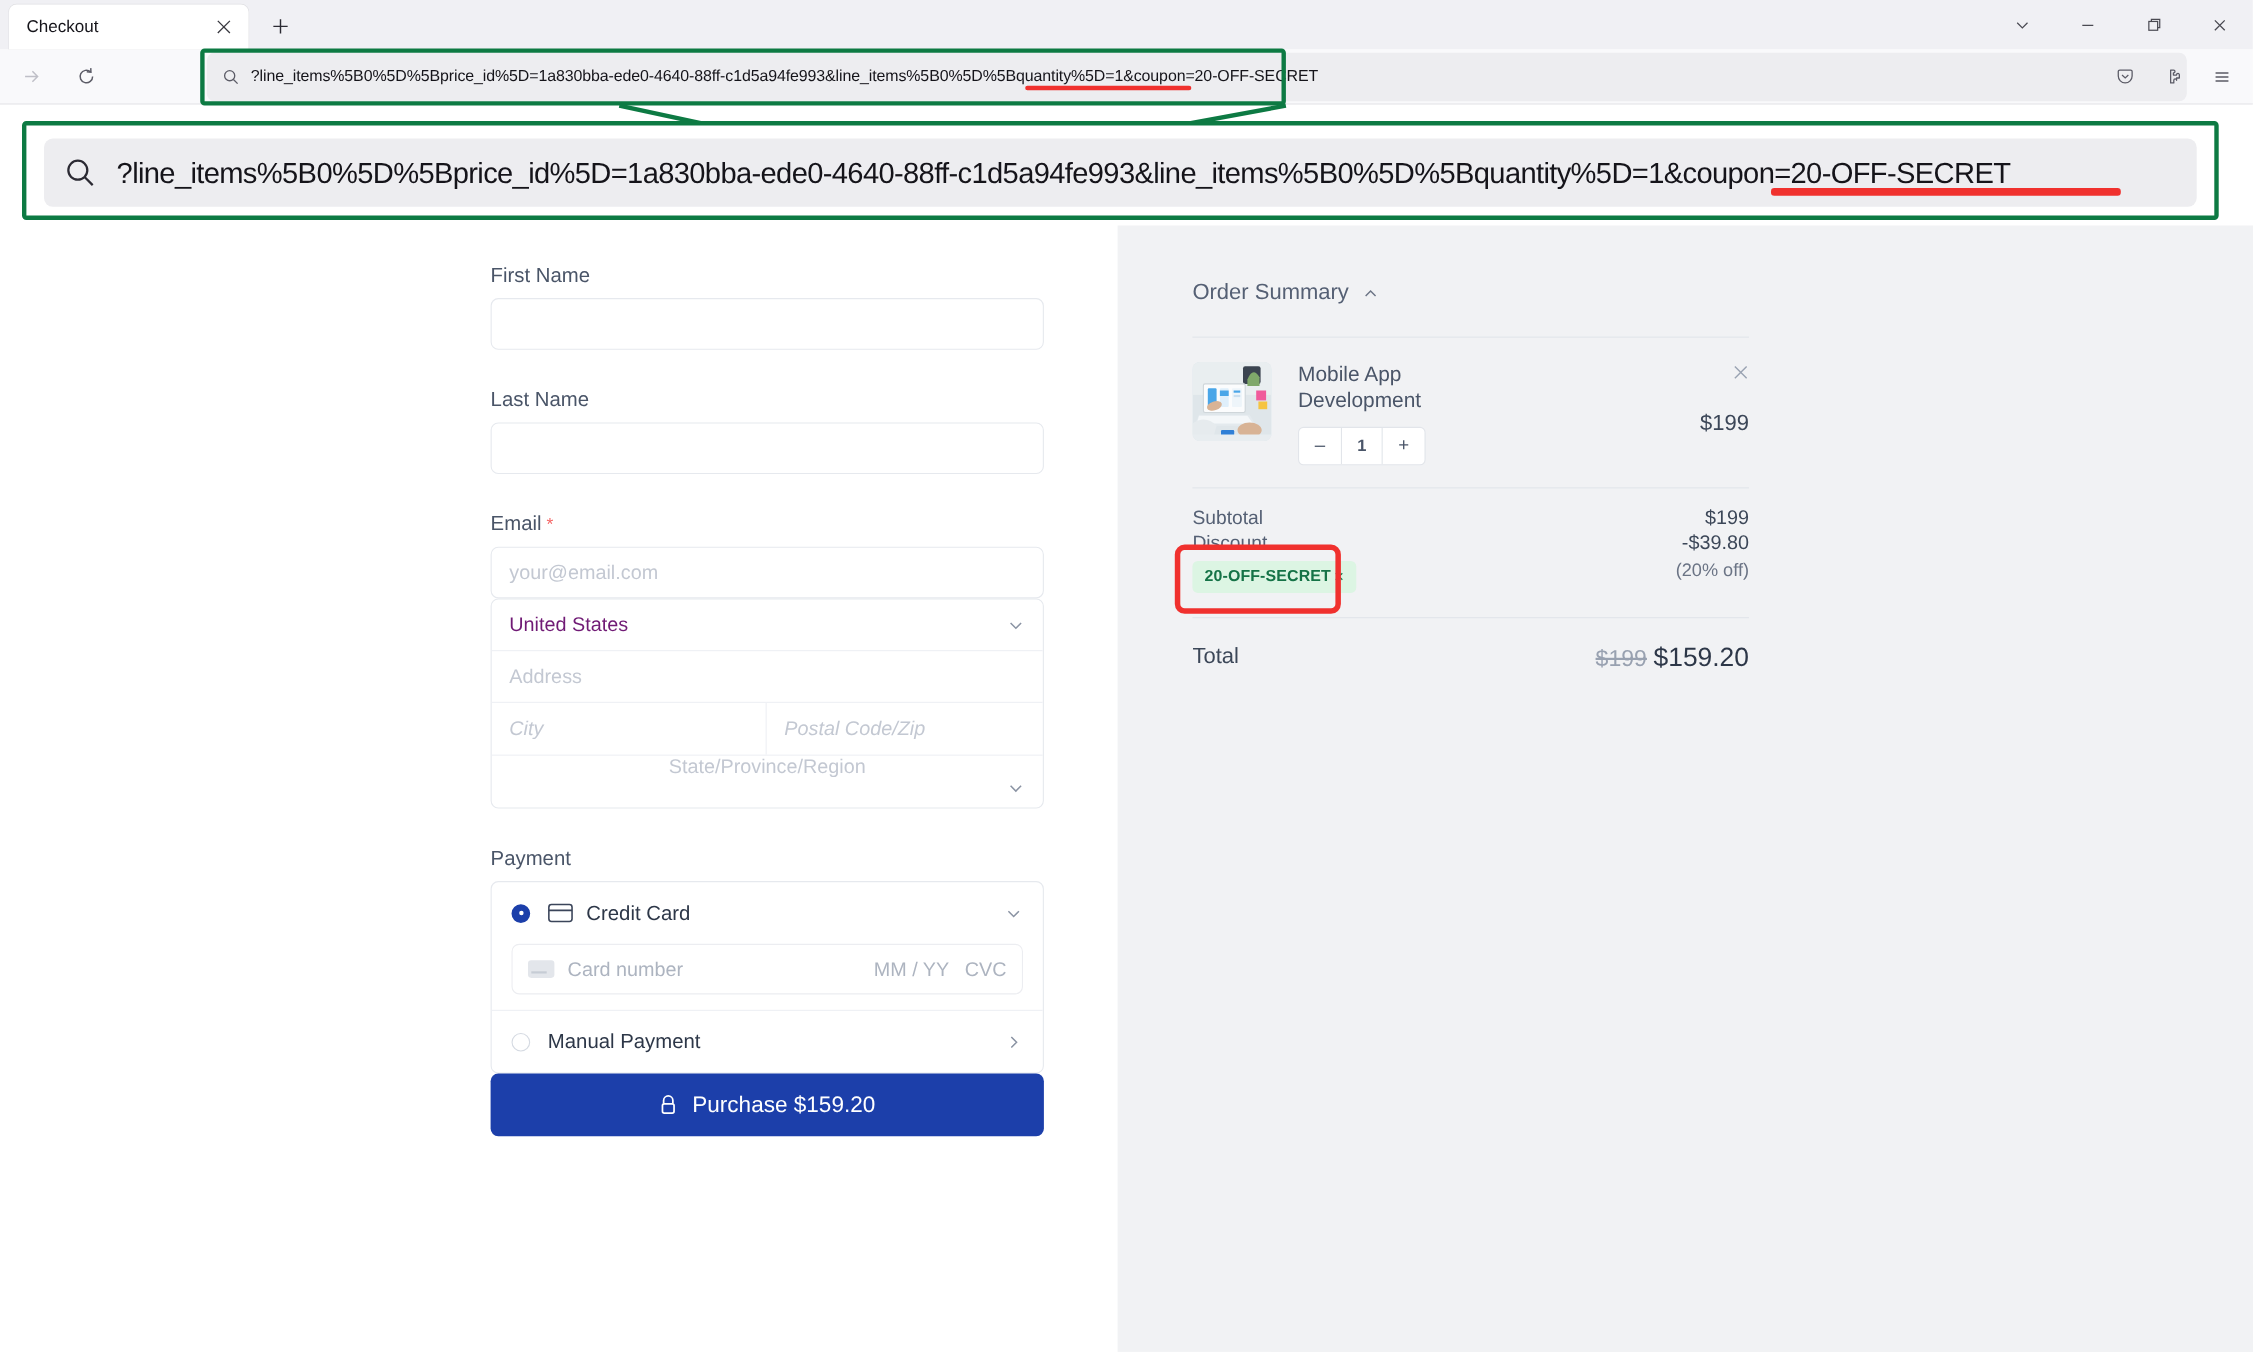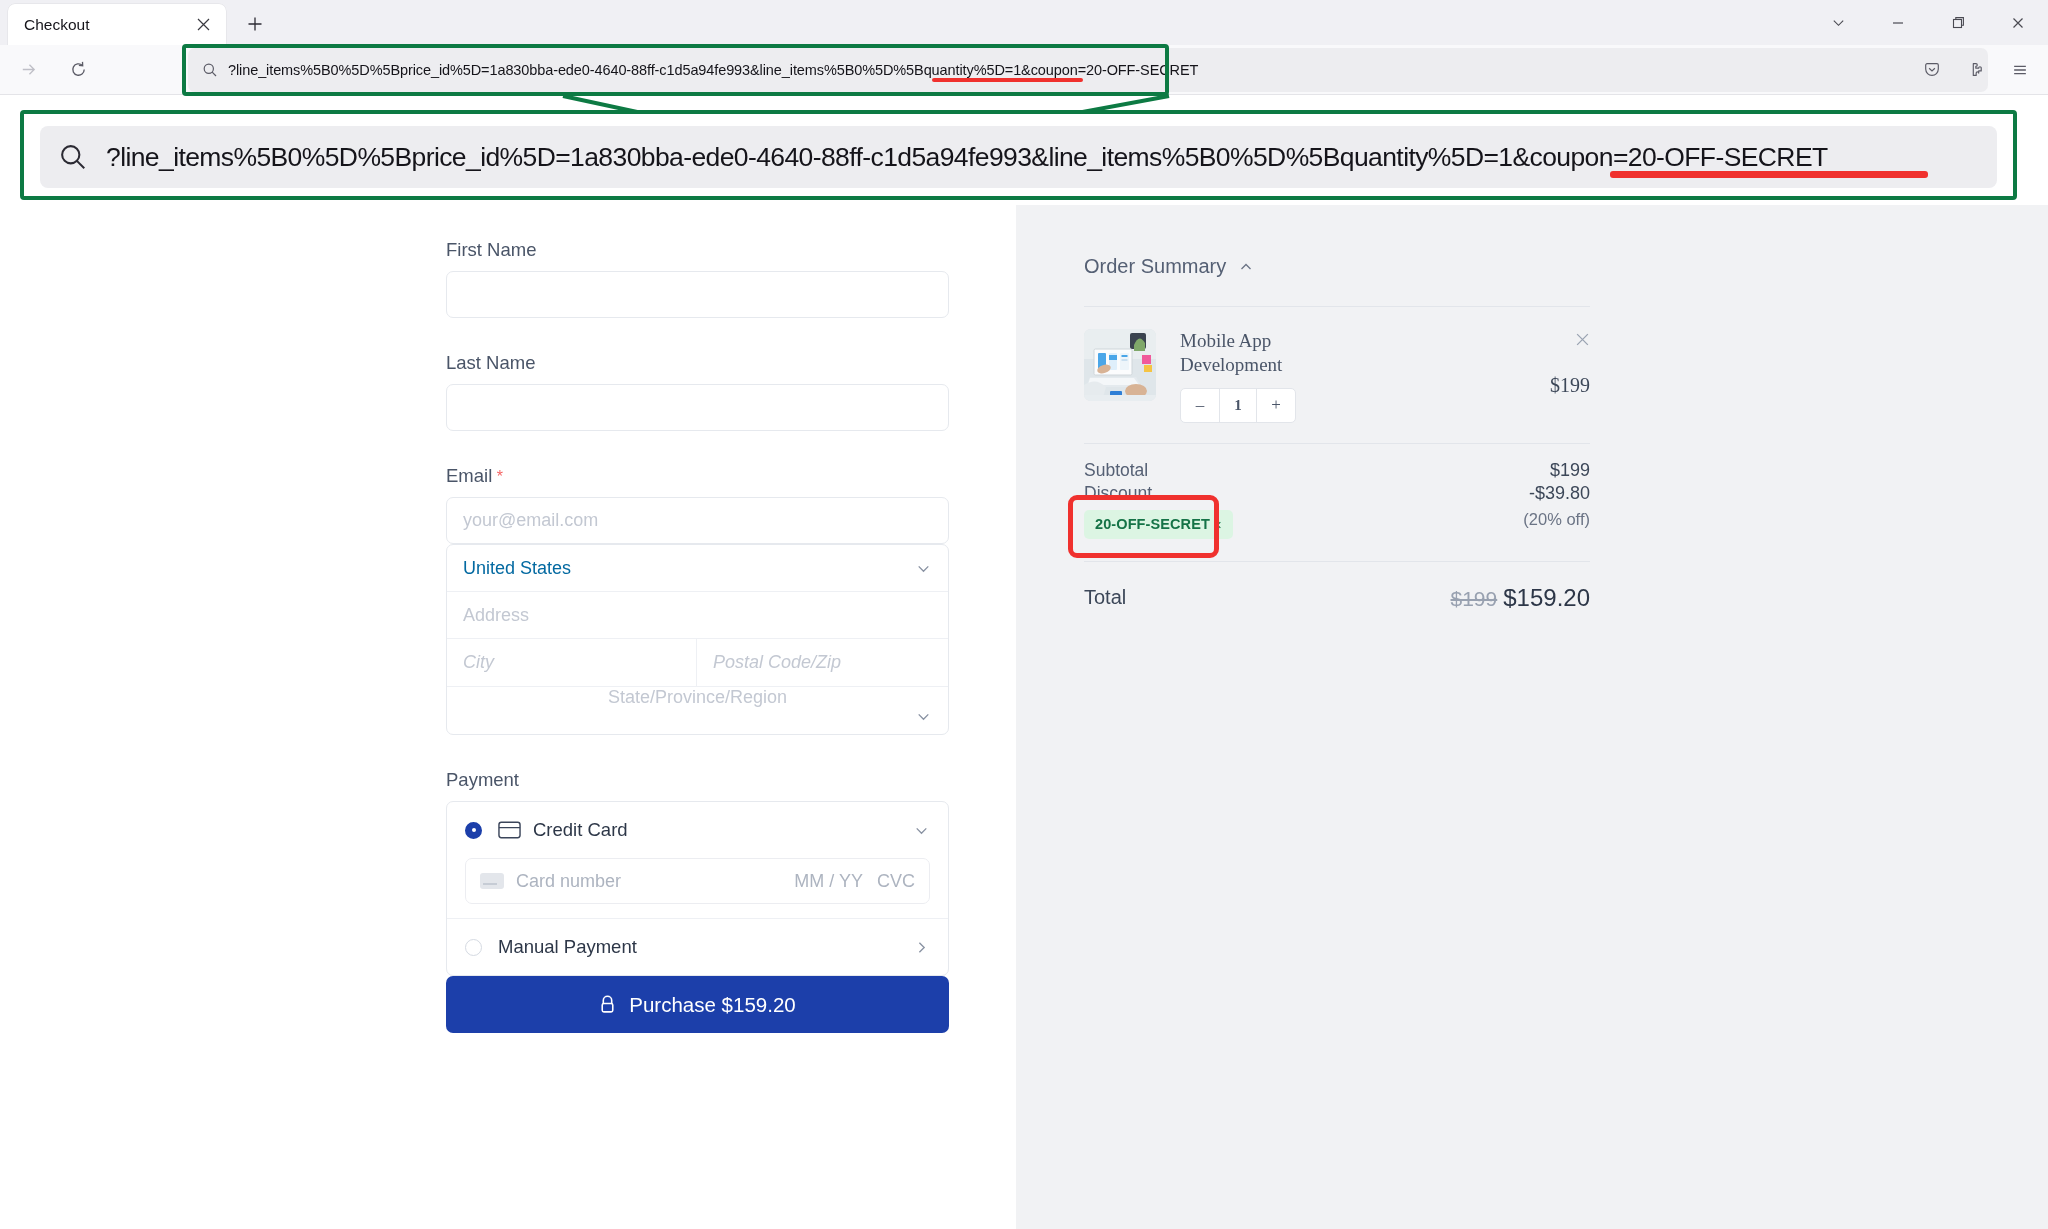--- a/index.html
+++ b/index.html
@@ -155,21 +155,21 @@
   .addr-group {
     width: 503px; border: 1px solid #e6e9ee; border-radius: 7px;
     overflow: hidden; background: #fff;
   }
   .addr-row {
     height: 47px; display: flex; align-items: center;
     border-bottom: 1px solid #eef0f4;
     padding: 0 16px; font-size: 18px;
   }
   .addr-row:last-child { border-bottom: none; flex-direction: column; }
-  .addr-row.filled { color: #0369a1; }
+  .addr-row.filled { color: #701a75; }
   .addr-row.ph { color: #c3c8d2; }
   .addr-row .caret { margin-left: auto; color: #8a93a3; display: flex; }
   .addr-split { display: flex; border-bottom: 1px solid #eef0f4; }
   .addr-split > div {
     height: 47px; display: flex; align-items: center;
     padding: 0 16px; font-size: 18px; color: #c3c8d2; font-style: italic;
   }
   .addr-split .c-city { width: 251px; border-right: 1px solid #eef0f4; }
   .addr-split .c-zip { width: 252px; }
 
@@ -220,21 +220,21 @@
     color: #ffffff; font-size: 20.5px; gap: 13px;
   }
 
   
   .summary { position: absolute; left: 68px; top: 50px; width: 506px; }
   .sum-head {
     display: flex; align-items: center; gap: 12px;
     font-size: 20px; color: #556074; margin-bottom: 28px;
   }
   .sum-line { height: 1px; background: #e2e5ea; }
-  .item-row { display: flex; align-items: flex-start; padding: 22px 0 20px 0; font-family: Liberation Serif, serif; }
+  .item-row { display: flex; align-items: flex-start; padding: 22px 0 20px 0; }
   .thumb {
     width: 72px; height: 72px; border-radius: 7px; overflow: hidden;
     flex: 0 0 auto; background: #e9eef2; position: relative;
   }
   .item-mid { margin-left: 24px; flex: 1; }
   .item-name {
     font-size: 19px; color: #4a5568; line-height: 1.28; max-width: 160px;
   }
   .qty {
     margin-top: 10px; display: inline-flex;

